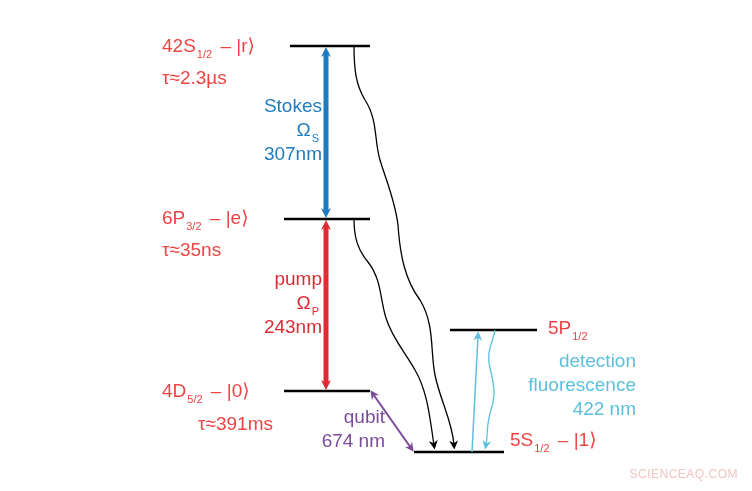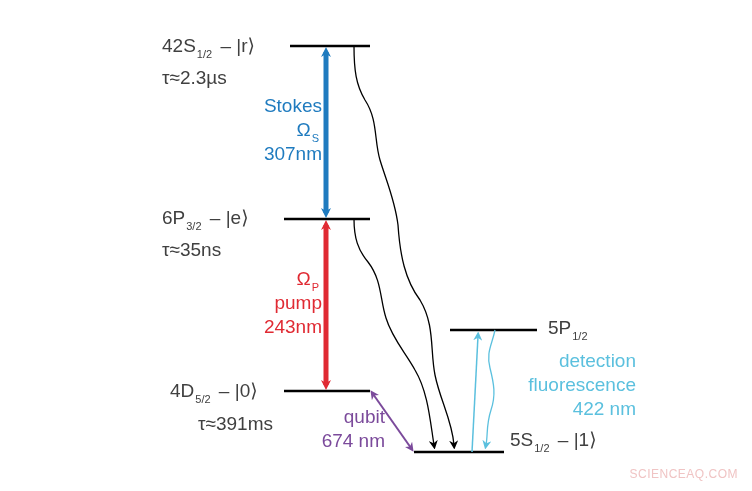--- a/index.html
+++ b/index.html
@@ -1,19 +1,19 @@
 <!DOCTYPE html>
 <html><head>
   <meta charset="utf-8">
   <style>
     html, body { margin: 0; padding: 0; background: #ffffff; }
     body { width: 752px; height: 491px; position: relative; overflow: hidden;
            font-family: "Liberation Sans", sans-serif; }
     svg { position: absolute; left: 0; top: 0; }
-    .lbl { position: absolute; font-family: "Liberation Sans", sans-serif; font-size: 19px; color: #404040; white-space: nowrap; line-height: 1; }
+    .lbl { position: absolute; font-family: "Liberation Sans", sans-serif; font-size: 19px; color: #ef4444; white-space: nowrap; line-height: 1; }
     .sub { font-size: 11px; position: relative; top: 6px; margin-left: 1px; margin-right: 3px; }
     .cen { text-align: right; line-height: 1.25; }
     .watermark { position: absolute; right: 14px; bottom: 10px; font-size: 12px; color: #f0c4c4; letter-spacing: 0.5px; }
   </style>
 </head>
 <body>
 
 <svg width="752" height="491" viewBox="0 0 752 491">
   <defs>
     <marker id="ab" markerWidth="10" markerHeight="10" refX="5" refY="5" orient="auto-start-reverse" markerUnits="userSpaceOnUse" viewBox="0 0 10 10">
@@ -57,42 +57,42 @@
 <div class="lbl" style="left:162px;top:36px;">
   <span>42S</span><span class="sub">1/2</span><span> – |r⟩</span>
 </div>
 <div class="lbl" style="left:162px;top:68px;">τ≈2.3µs</div>
 
 <div class="lbl" style="left:162px;top:208px;">
   <span>6P</span><span class="sub">3/2</span><span> – |e⟩</span>
 </div>
 <div class="lbl" style="left:162px;top:240px;">τ≈35ns</div>
 
-<div class="lbl" style="left:170px;top:381px;text-align:right;">
+<div class="lbl" style="left:162px;top:381px;text-align:right;">
   <span>4D</span><span class="sub">5/2</span><span> – |0⟩</span>
 </div>
 <div class="lbl" style="left:162px;top:414px;margin-left:36px;">τ≈391ms</div>
 
 <div class="lbl" style="left:548px;top:318px;">
   <span>5P</span><span class="sub">1/2</span>
 </div>
 
 <div class="lbl" style="left:510px;top:430px;">
   <span>5S</span><span class="sub">1/2</span><span> – |1⟩</span>
 </div>
 
 <div class="lbl cen" style="left:232px;top:94px;width:90px;color:#1f7bbf;">
   <div>Stokes</div>
   <div><span>Ω</span><span class="sub">S</span></div>
   <div>307nm</div>
 </div>
 
 <div class="lbl cen" style="left:232px;top:267px;width:90px;color:#e02a33;">
+  <div>pump</div>
   <div><span>Ω</span><span class="sub">P</span></div>
-  <div>pump</div>
   <div>243nm</div>
 </div>
 
 <div class="lbl cen" style="left:295px;top:405px;width:90px;color:#7b4a9b;">
   <div>qubit</div>
   <div>674 nm</div>
 </div>
 
 <div class="lbl cen" style="left:496px;top:349px;width:140px;color:#5bc0de;">
   <div>detection</div>

